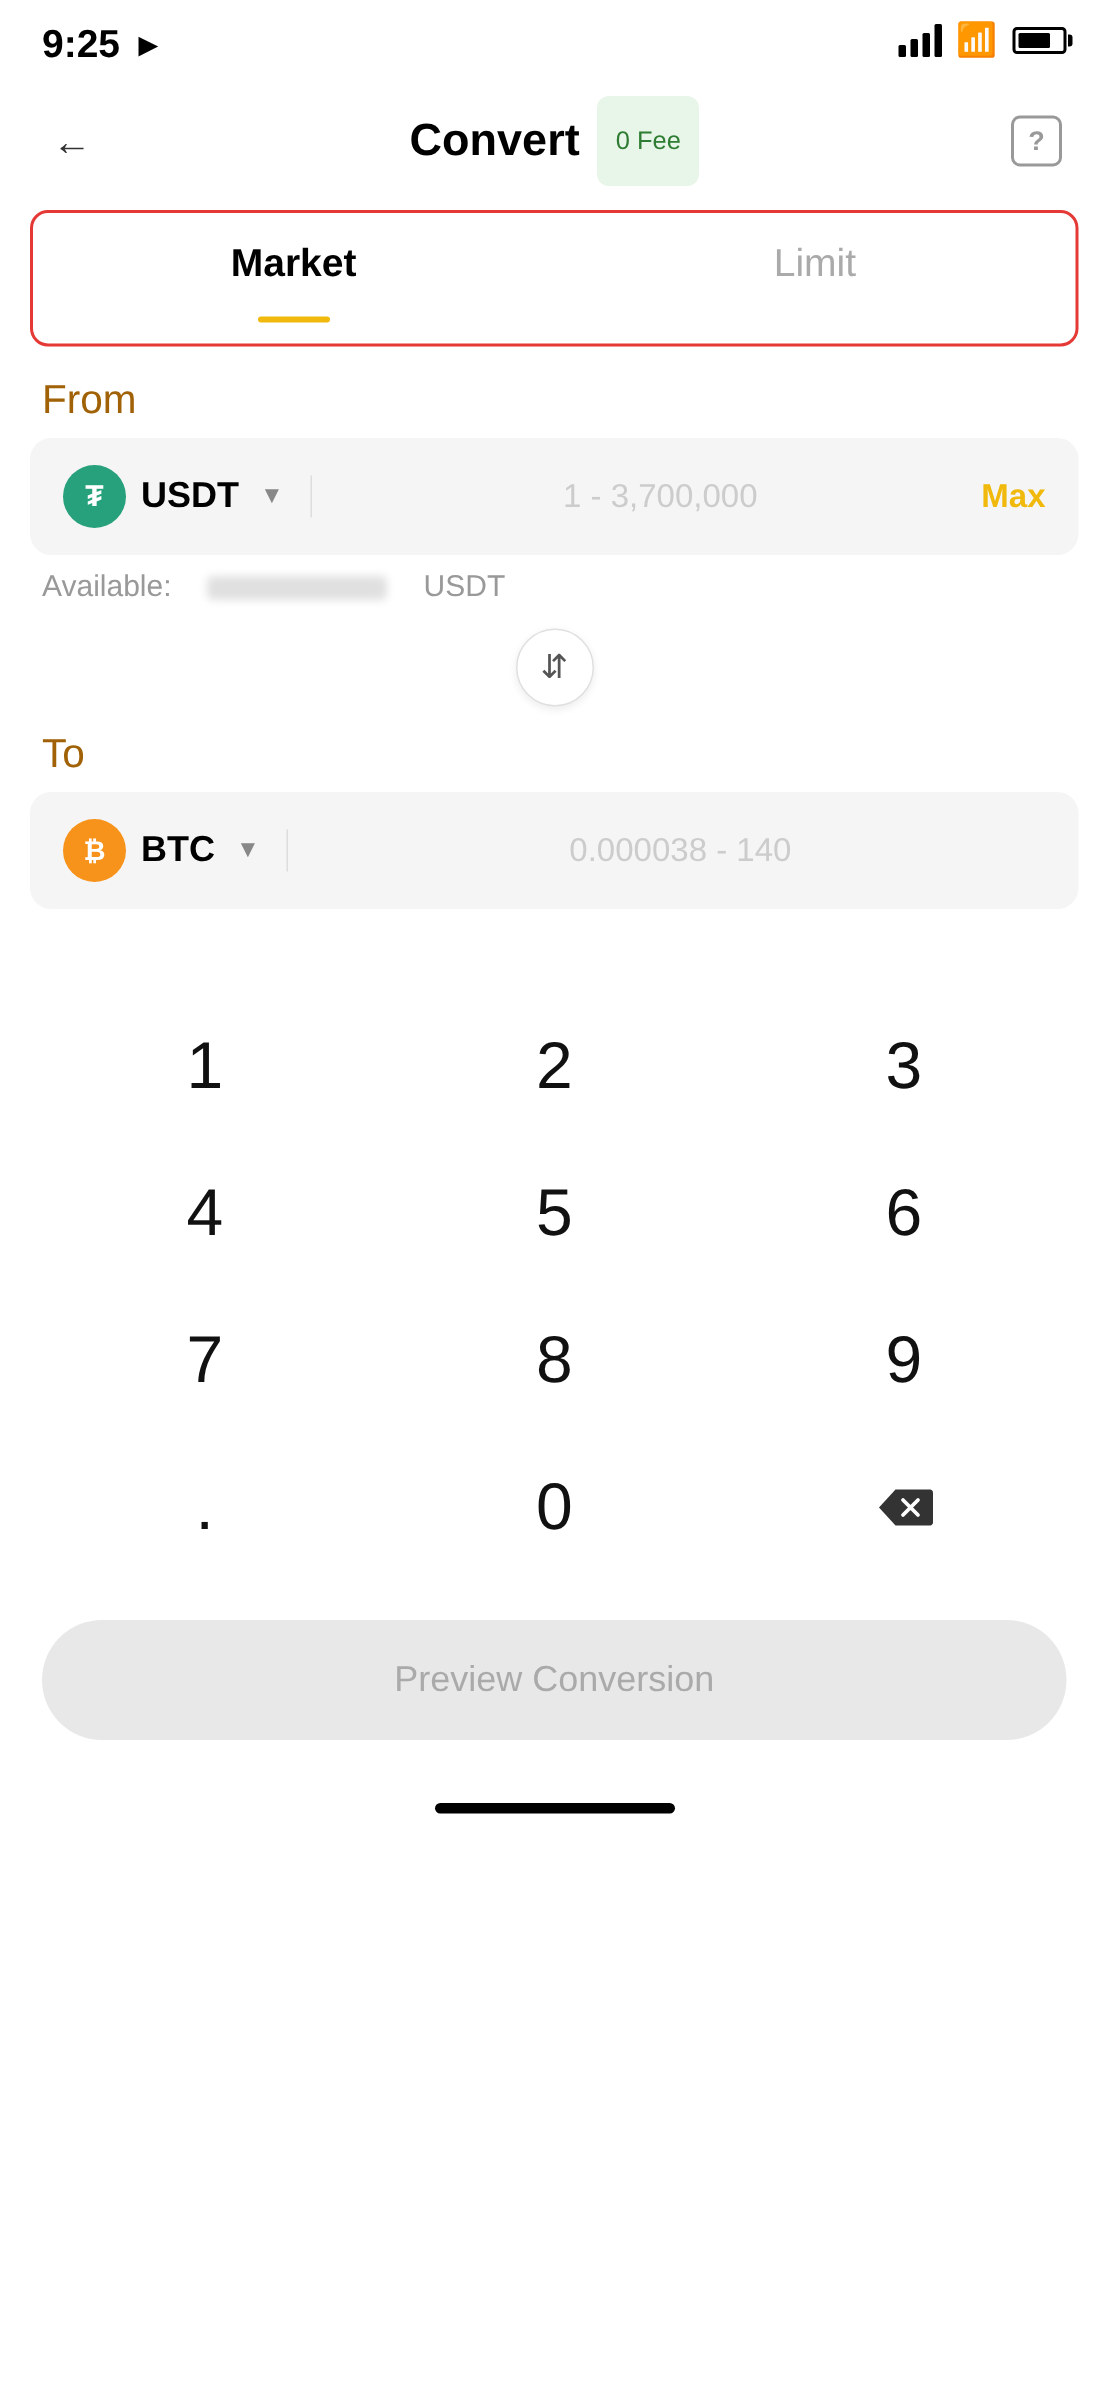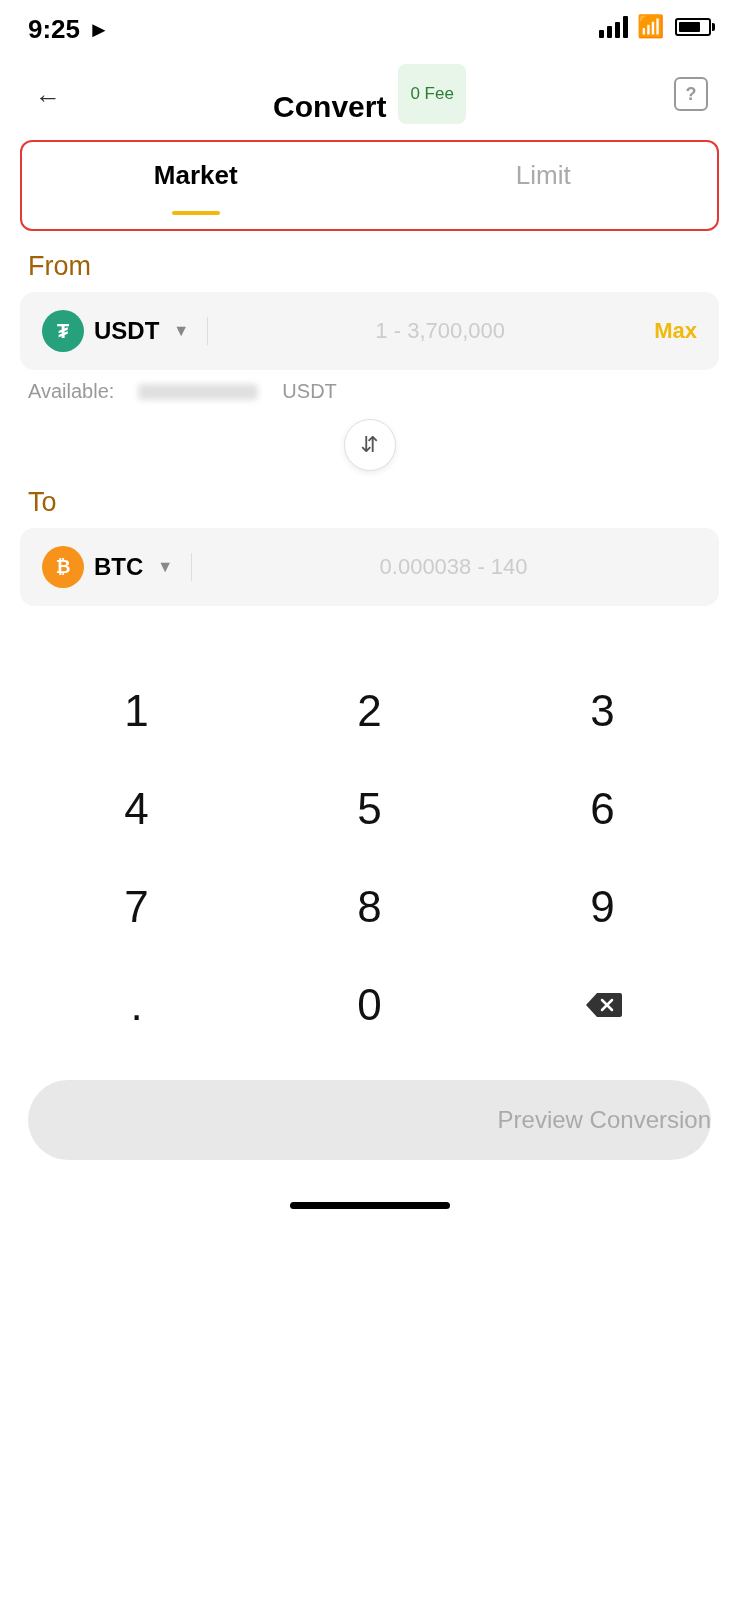--- a/index.html
+++ b/index.html
@@ -87,21 +87,21 @@
     .back-btn {
       width: 40px;
       height: 40px;
       display: flex;
       align-items: center;
       justify-content: center;
       cursor: pointer;
     }
     .header-center {
       display: flex;
-      align-items: flex-end;
+      align-items: center;
       gap: 12px;
     }
     .header-title {
       font-size: 30px;
       font-weight: 700;
       color: #000;
     }
     .fee-badge {
       background: #e8f5e9;
       color: #2e7d32;
@@ -319,21 +319,20 @@
     .preview-btn {
       width: 100%;
       padding: 26px 0;
       background: #e8e8e8;
       border: none;
       border-radius: 50px;
       font-size: 24px;
       font-weight: 500;
       color: #aaa;
       cursor: not-allowed;
-      text-align: right;
     }
 
     
     .home-indicator {
       display: flex;
       justify-content: center;
       padding: 12px 0 20px 0;
     }
     .home-bar {
       width: 160px;

